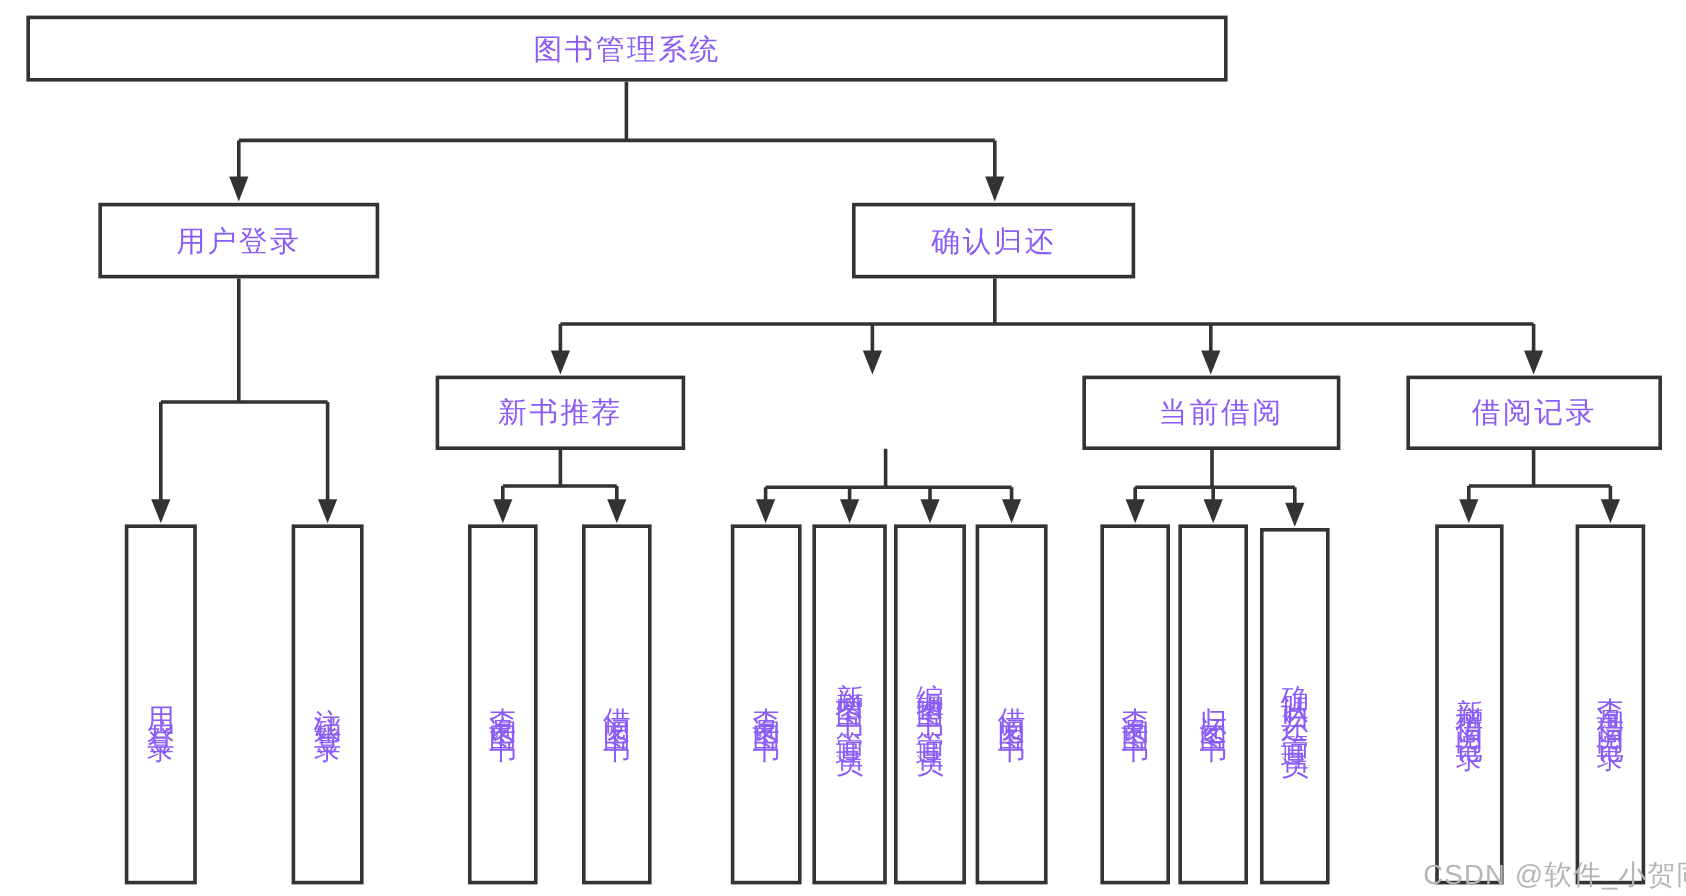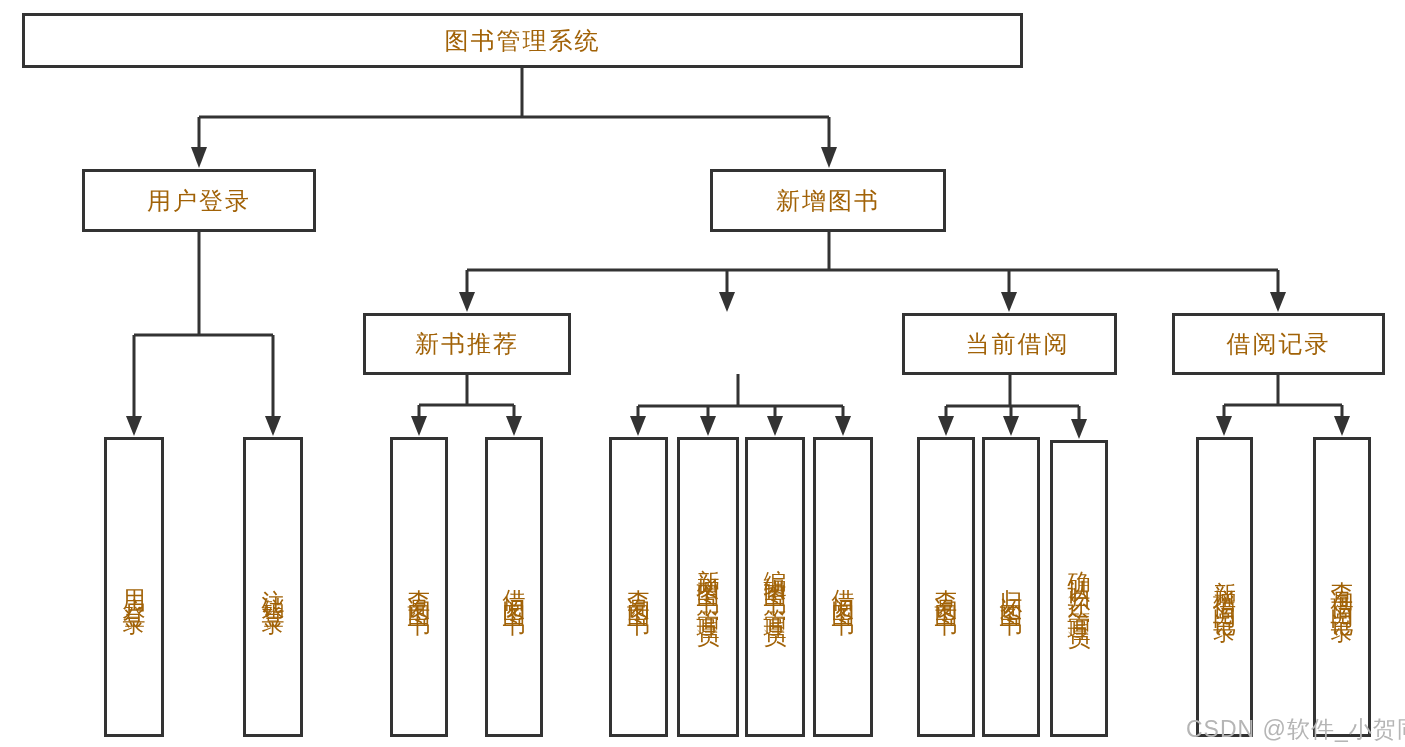--- a/index.html
+++ b/index.html
@@ -11,21 +11,21 @@
     overflow:hidden;
   }
   .box{
     position:absolute;
     box-sizing:border-box;
     border:3px solid #333333;
     background:#ffffff;
     display:flex;
     align-items:center;
     justify-content:center;
-    color:#a16207;
+    color:#8b5cf6;
   }
   .hbox{
     font-size:24px;
     letter-spacing:2px;
   }
   .vbox .vtext{
     writing-mode:vertical-rl;
     font-size:23px;
     letter-spacing:8px;
     line-height:1.0;
@@ -110,21 +110,21 @@
   </svg>
 
   <div class="box hbox" style="left:22px;top:13px;width:1001px;height:55px;">
     <span>图书管理系统</span>
   </div>
 
   <div class="box hbox" style="left:82px;top:169px;width:234px;height:63px;">
     <span>用户登录</span>
   </div>
   <div class="box hbox" style="left:710px;top:169px;width:236px;height:63px;">
-    <span>新增图书</span>
+    <span>确认归还</span>
   </div>
 
   <div class="box hbox" style="left:363px;top:313px;width:208px;height:62px;">
     <span>新书推荐</span>
   </div>
   <div class="box hbox" style="left:902px;top:313px;width:215px;height:62px;padding-left:16px;">
     <span>当前借阅</span>
   </div>
   <div class="box hbox" style="left:1172px;top:313px;width:213px;height:62px;">
     <span>借阅记录</span>

